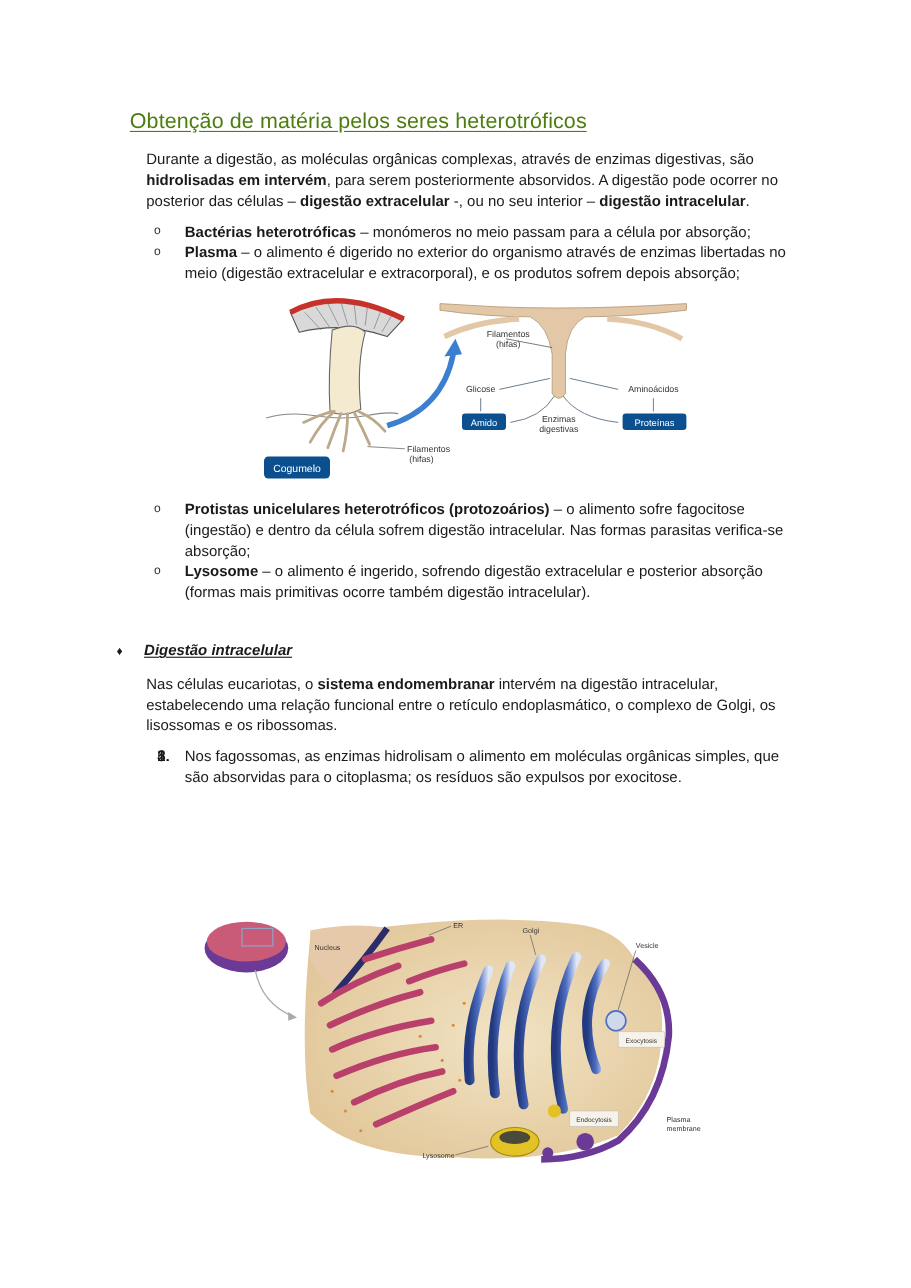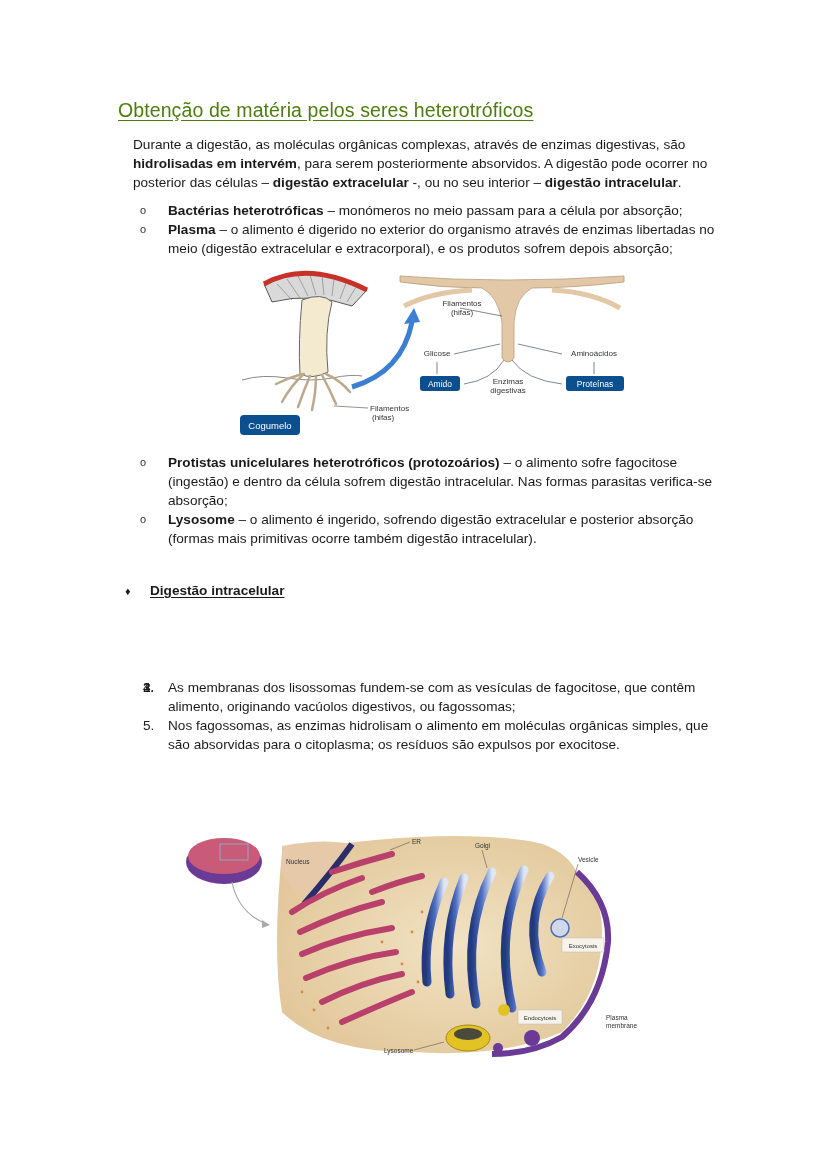--- a/index.html
+++ b/index.html
@@ -9,21 +9,21 @@
   .title { position: absolute; left: 118px; top: 99px; font-size: 19.5px; text-decoration: underline;
            text-underline-offset: 3px; color: #4d7c0f; letter-spacing: 0.1px; white-space: nowrap; }
   .para { position: absolute; left: 118px; width: 600px; font-size: 13.6px; line-height: 19px; margin-left: 15px; }
   .para b { font-weight: bold; }
   .blist { position: absolute; left: 140px; width: 580px; font-size: 13.6px; line-height: 19px; margin: 0; padding: 0; list-style: none; }
   .blist li { position: relative; padding-left: 28px; }
   .blist li .bul { position: absolute; left: 0; top: 0; font-size: 11px; color: #333; }
   .olist { position: absolute; left: 140px; width: 580px; font-size: 13.6px; line-height: 19px; margin: 0; padding: 0; list-style: none; }
   .olist li { position: relative; padding-left: 28px; }
   .olist li .num { position: absolute; left: 3px; top: 0; }
-  .subhead { position: absolute; left: 125px; top: 583px; font-size: 13.6px; font-weight: bold; }
+  .subhead { position: absolute; left: 106px; top: 583px; font-size: 13.6px; font-weight: bold; font-style: italic; }
   .subhead .dia { display: inline-block; width: 25px; font-size: 11px; }
   .subhead .txt { text-decoration: underline; text-underline-offset: 2px; }
   .fig { position: absolute; }
   svg text { font-family: "Liberation Sans", "DejaVu Sans", sans-serif; }
 </style>
 </head>
 <body>
 
 <div class="page">
 
@@ -102,26 +102,29 @@
 
   <ul class="blist" style="top:453px;">
     <li><span class="bul">o</span><b>Protistas unicelulares heterotróficos (protozoários)</b><span> – o alimento sofre fagocitose (ingestão) e dentro da célula sofrem digestão intracelular. Nas formas parasitas verifica-se absorção;</span></li>
     <li><span class="bul">o</span><b>Lysosome</b><span> – o alimento é ingerido, sofrendo digestão extracelular e posterior absorção (formas mais primitivas ocorre também digestão intracelular).</span></li>
   </ul>
 
   <div class="subhead">
     <span class="dia">♦</span><span class="txt">Digestão intracelular</span>
   </div>
 
+  <div class="para" style="top:612px; width:590px;">
+    <span>Nas células eucariotas, o </span><b>sistema endomembranar</b><span> intervém na digestão intracelular, estabelecendo uma relação funcional entre o retículo endoplasmático, o complexo de Golgi, os lisossomas e os ribossomas.</span>
+  </div>
 
   <ol class="olist" style="top:678px;">
     <li><span class="num">1.</span></li>
     <li><span class="num">2.</span></li>
     <li><span class="num">3.</span></li>
-    <li><span class="num">4.</span><span>As membranas dos lisossomas fundem-se com as vesículas de fagocitose, que contêm alimento, originando vacúolos digestivos, ou fagossomas;</span></li>
+    <li><span class="num">4.</span></li>
     <li><span class="num">5.</span><span>Nos fagossomas, as enzimas hidrolisam o alimento em moléculas orgânicas simples, que são absorvidas para o citoplasma; os resíduos são expulsos por exocitose.</span></li>
   </ol>
 
   <svg class="fig" style="left:182px; top:832px;" width="468" height="226" viewBox="0 0 468 226">
     <defs>
       <radialGradient id="cyto" cx="0.55" cy="0.5" r="0.6">
         <stop offset="0" stop-color="#f1e3c4"></stop>
           <stop offset="1" stop-color="#e2c79a"></stop>
       </radialGradient>
       <linearGradient id="gol" x1="0" y1="0" x2="1" y2="0">

